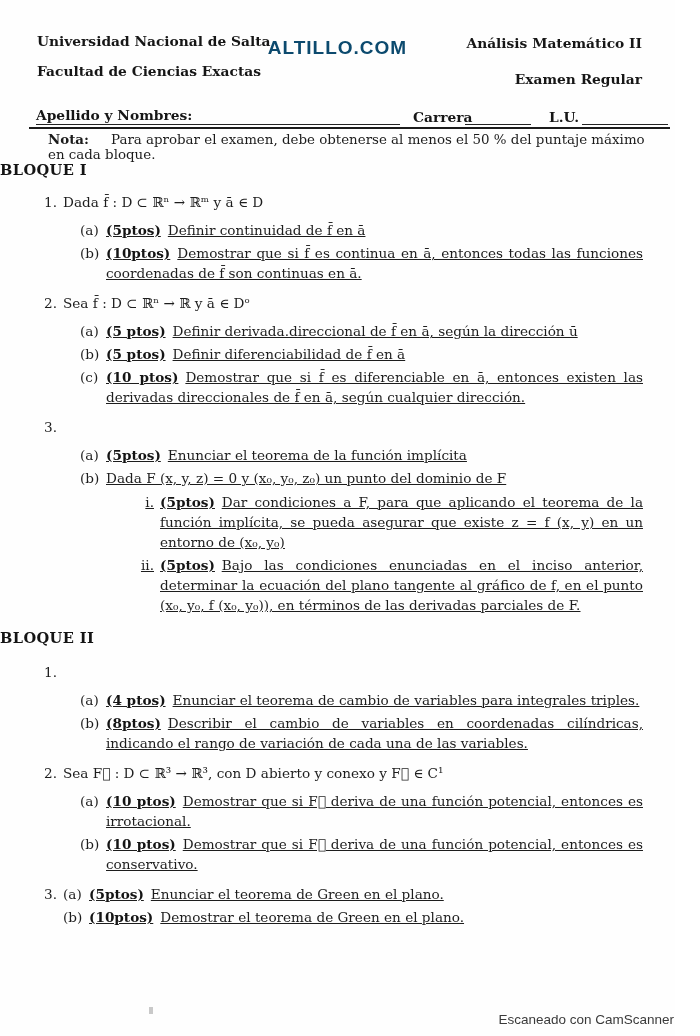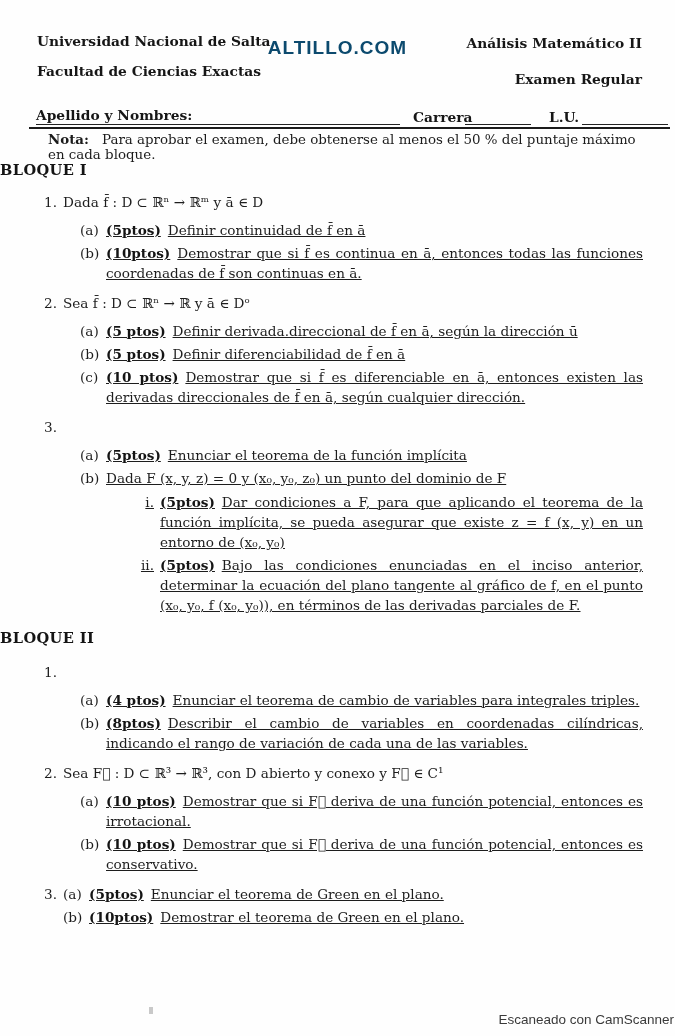--- a/index.html
+++ b/index.html
@@ -24,21 +24,21 @@
   .field-label{position:absolute;font-size:13.8px;font-weight:bold;color:#161616;white-space:nowrap;}
   .lbl-name{left:36px;top:107px;}
   .lbl-career{left:413px;top:109px;}
   .lbl-lu{left:549px;top:109px;}
   .f-line{position:absolute;height:0;border-bottom:1.6px solid #222;}
   .line-1{left:36px;width:364px;top:124px;}
   .line-2{left:465px;width:66px;top:124px;}
   .line-3{left:582px;width:86px;top:124px;}
   .rule{position:absolute;left:29px;width:641px;top:127px;height:2.2px;background:#1b1b1b;}
   .note{position:absolute;left:48px;right:28px;top:131px;font-size:13.4px;color:#1b1b1b;}
-  .note b{margin-right:13px;}
+  .note b{margin-right:22px;}
   
   .content{position:absolute;top:150px;left:0;right:0;font-size:13.6px;line-height:20px;color:#1d1d1d;}
   .btitle{text-align:left;font-weight:bold;font-size:14.6px;letter-spacing:.4px;margin:10px 0 12px;color:#141414;}
   .btitle.second{margin:2px 0 14px;}
   .problem{margin-bottom:10px;}
   .stmt-row{display:flex;padding:0 32px 0 44px;margin-bottom:8px;}
   .pnum{flex:none;width:19px;}
   .pstmt{flex:1;}
   .items{padding:0 32px 0 80px;}
   .item{display:flex;margin-bottom:3px;}

